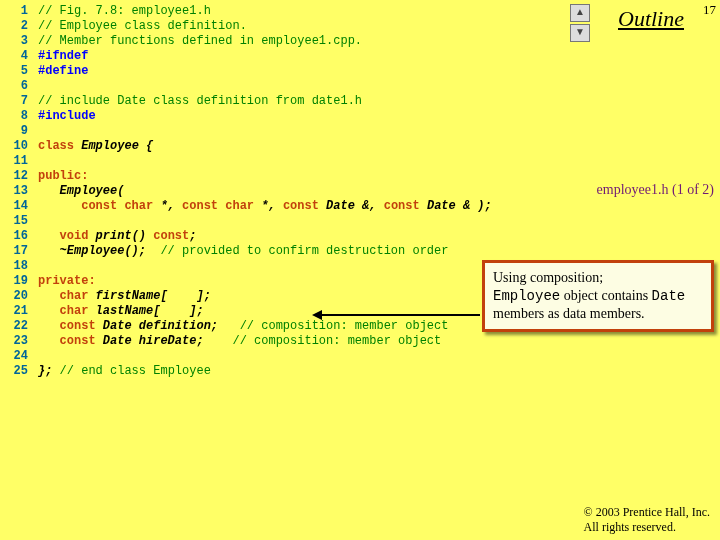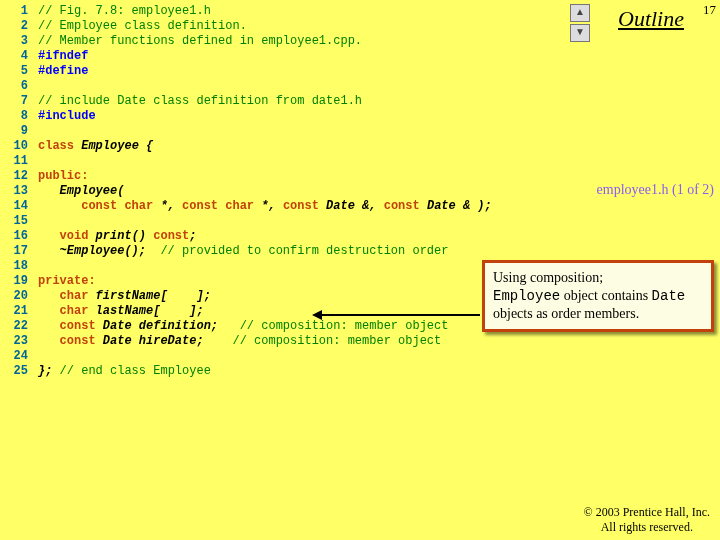--- a/index.html
+++ b/index.html
@@ -67,21 +67,21 @@
     line-height: 14px;
     text-align: center;
     color: #444;
     cursor: pointer;
   }
   .file-label {
     position: absolute;
     top: 182px;
     right: 6px;
     font-size: 14px;
-    color: #8b5cf6;
+    color: #701a75;
   }
   .callout {
     position: absolute;
     top: 260px;
     left: 482px;
     width: 210px;
     background: #fdfde3;
     border: 3px solid #c2410c;
     box-shadow: 3px 3px 3px rgba(0,0,0,.45);
     padding: 6px 8px;
@@ -104,21 +104,21 @@
     top: -4px;
     border-right: 10px solid #000;
     border-top: 5px solid transparent;
     border-bottom: 5px solid transparent;
   }
   .copyright {
     position: absolute;
     bottom: 6px;
     right: 10px;
     font-size: 12px;
-    text-align: center;
+    text-align: left;
     line-height: 1.2;
   }
 </style>
 </head>
 <body>
 
 <div class="nav-btns">
   <div class="nav-btn">▲</div>
   <div class="nav-btn">▼</div>
 </div>
@@ -153,19 +153,19 @@
   <div class="code-row"><span class="ln">23</span><span class="kw">   const</span><span class="plain bold"> Date hireDate;    </span><span class="comment">// composition: member object</span></div>
   <div class="code-row"><span class="ln">24</span><span class="plain"></span></div>
   <div class="code-row"><span class="ln">25</span><span class="plain bold">}; </span><span class="comment">// end class Employee</span></div>
 </div>
 
 <div class="arrow"></div>
 
 <div class="callout">
   <span>Using composition;</span><br>
   <span class="monoword">Employee</span><span> object contains </span>
-  <span class="monoword">Date</span><span> objects as order members.</span>
+  <span class="monoword">Date</span><span> members as data members.</span>
 </div>
 
 <div class="copyright">
   <div>© 2003 Prentice Hall, Inc.</div>
   <div>All rights reserved.</div>
 </div>
 
 </body></html>

